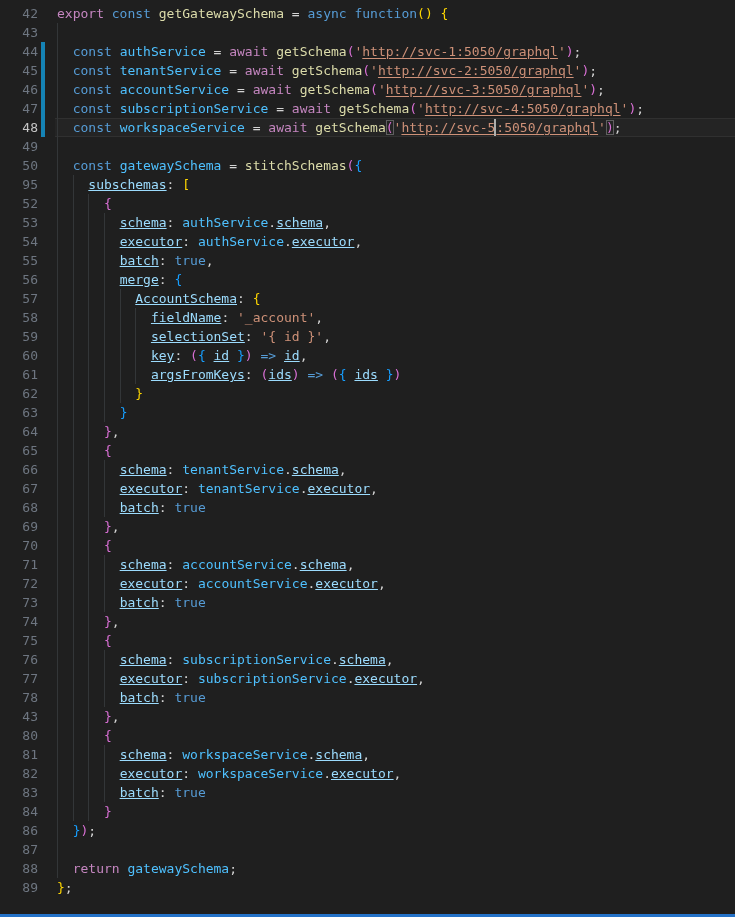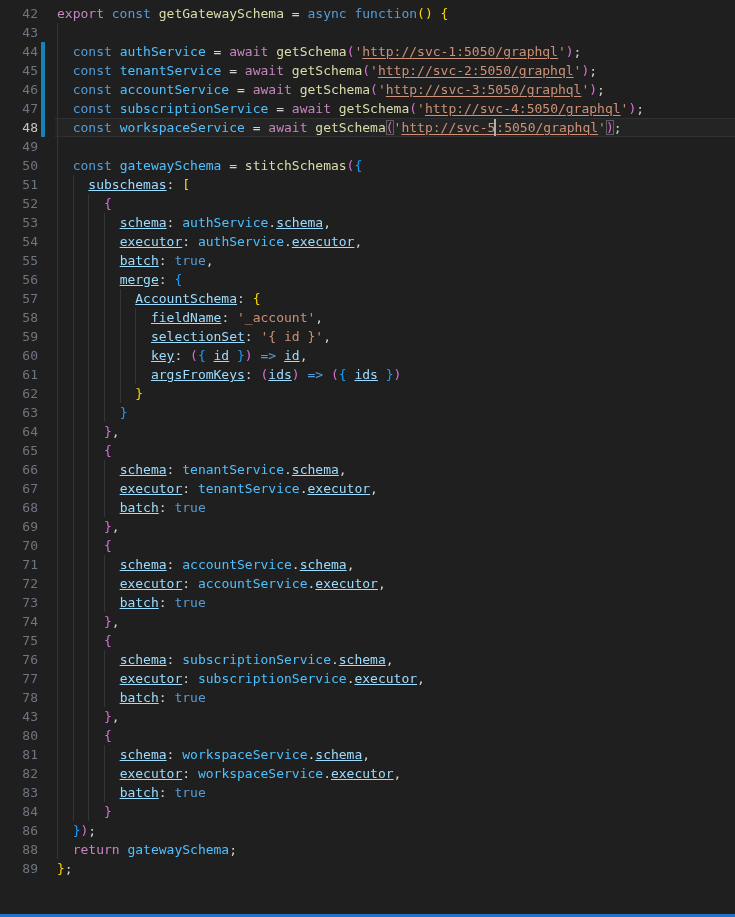--- a/index.html
+++ b/index.html
@@ -81,21 +81,21 @@
   <div id="lines">
       <div class="line"><div class="gutter">42</div><div class="code-area"><span class="tk-ctl">export</span><span class="tk-pln"> </span><span class="tk-kw">const</span><span class="tk-pln"> </span><span class="tk-fn">getGatewaySchema</span><span class="tk-pln"> = </span><span class="tk-kw">async</span><span class="tk-pln"> </span><span class="tk-kw">function</span><span class="tk-b1">()</span><span class="tk-pln"> </span><span class="tk-b1">{</span></div></div>
       <div class="line"><div class="gutter">43</div><div class="code-area"><div class="guide" style="left: 2px;"></div></div></div>
       <div class="line"><div class="gutter">44<div class="mod-bar"></div></div><div class="code-area"><div class="guide" style="left: 2px;"></div><span class="tk-pln">  </span><span class="tk-kw">const</span><span class="tk-pln"> </span><span class="tk-var">authService</span><span class="tk-pln"> = </span><span class="tk-ctl">await</span><span class="tk-pln"> </span><span class="tk-fn">getSchema</span><span class="tk-b2">(</span><span class="tk-str">'</span><span class="tk-lnk">http://svc-1:5050/graphql</span><span class="tk-str">'</span><span class="tk-b2">)</span><span class="tk-pln">;</span></div></div>
       <div class="line"><div class="gutter">45<div class="mod-bar"></div></div><div class="code-area"><div class="guide" style="left: 2px;"></div><span class="tk-pln">  </span><span class="tk-kw">const</span><span class="tk-pln"> </span><span class="tk-var">tenantService</span><span class="tk-pln"> = </span><span class="tk-ctl">await</span><span class="tk-pln"> </span><span class="tk-fn">getSchema</span><span class="tk-b2">(</span><span class="tk-str">'</span><span class="tk-lnk">http://svc-2:5050/graphql</span><span class="tk-str">'</span><span class="tk-b2">)</span><span class="tk-pln">;</span></div></div>
       <div class="line"><div class="gutter">46<div class="mod-bar"></div></div><div class="code-area"><div class="guide" style="left: 2px;"></div><span class="tk-pln">  </span><span class="tk-kw">const</span><span class="tk-pln"> </span><span class="tk-var">accountService</span><span class="tk-pln"> = </span><span class="tk-ctl">await</span><span class="tk-pln"> </span><span class="tk-fn">getSchema</span><span class="tk-b2">(</span><span class="tk-str">'</span><span class="tk-lnk">http://svc-3:5050/graphql</span><span class="tk-str">'</span><span class="tk-b2">)</span><span class="tk-pln">;</span></div></div>
       <div class="line"><div class="gutter">47<div class="mod-bar"></div></div><div class="code-area"><div class="guide" style="left: 2px;"></div><span class="tk-pln">  </span><span class="tk-kw">const</span><span class="tk-pln"> </span><span class="tk-var">subscriptionService</span><span class="tk-pln"> = </span><span class="tk-ctl">await</span><span class="tk-pln"> </span><span class="tk-fn">getSchema</span><span class="tk-b2">(</span><span class="tk-str">'</span><span class="tk-lnk">http://svc-4:5050/graphql</span><span class="tk-str">'</span><span class="tk-b2">)</span><span class="tk-pln">;</span></div></div>
       <div class="line active"><div class="gutter">48<div class="mod-bar"></div></div><div class="code-area"><div class="guide" style="left: 2px;"></div><span class="tk-pln">  </span><span class="tk-kw">const</span><span class="tk-pln"> </span><span class="tk-var">workspaceService</span><span class="tk-pln"> = </span><span class="tk-ctl">await</span><span class="tk-pln"> </span><span class="tk-fn">getSchema</span><span class="tk-b2m">(</span><span class="tk-str">'</span><span class="tk-lnk">http://svc-5</span><span class="cursor"></span><span class="tk-lnk">:5050/graphql</span><span class="tk-str">'</span><span class="tk-b2m">)</span><span class="tk-pln">;</span></div></div>
       <div class="line"><div class="gutter">49</div><div class="code-area"><div class="guide" style="left: 2px;"></div></div></div>
       <div class="line"><div class="gutter">50</div><div class="code-area"><div class="guide" style="left: 2px;"></div><span class="tk-pln">  </span><span class="tk-kw">const</span><span class="tk-pln"> </span><span class="tk-var">gatewaySchema</span><span class="tk-pln"> = </span><span class="tk-fn">stitchSchemas</span><span class="tk-b2">(</span><span class="tk-b3">{</span></div></div>
-      <div class="line"><div class="gutter">51</div><div class="code-area"><div class="guide" style="left: 2px;"></div><div class="guide" style="left: 17.654px;"></div><span class="tk-pln">    </span><span class="tk-prop">subschemas</span><span class="tk-pln">: </span><span class="tk-b1">[</span></div></div>
+      <div class="line"><div class="gutter">95</div><div class="code-area"><div class="guide" style="left: 2px;"></div><div class="guide" style="left: 17.654px;"></div><span class="tk-pln">    </span><span class="tk-prop">subschemas</span><span class="tk-pln">: </span><span class="tk-b1">[</span></div></div>
       <div class="line"><div class="gutter">52</div><div class="code-area"><div class="guide" style="left: 2px;"></div><div class="guide" style="left: 17.654px;"></div><div class="guide" style="left: 33.308px;"></div><span class="tk-pln">      </span><span class="tk-b2">{</span></div></div>
       <div class="line"><div class="gutter">53</div><div class="code-area"><div class="guide" style="left: 2px;"></div><div class="guide" style="left: 17.654px;"></div><div class="guide" style="left: 33.308px;"></div><div class="guide" style="left: 48.962px;"></div><span class="tk-pln">        </span><span class="tk-prop">schema</span><span class="tk-pln">: </span><span class="tk-var">authService</span><span class="tk-pln">.</span><span class="tk-prop">schema</span><span class="tk-pln">,</span></div></div>
       <div class="line"><div class="gutter">54</div><div class="code-area"><div class="guide" style="left: 2px;"></div><div class="guide" style="left: 17.654px;"></div><div class="guide" style="left: 33.308px;"></div><div class="guide" style="left: 48.962px;"></div><span class="tk-pln">        </span><span class="tk-prop">executor</span><span class="tk-pln">: </span><span class="tk-var">authService</span><span class="tk-pln">.</span><span class="tk-prop">executor</span><span class="tk-pln">,</span></div></div>
       <div class="line"><div class="gutter">55</div><div class="code-area"><div class="guide" style="left: 2px;"></div><div class="guide" style="left: 17.654px;"></div><div class="guide" style="left: 33.308px;"></div><div class="guide" style="left: 48.962px;"></div><span class="tk-pln">        </span><span class="tk-prop">batch</span><span class="tk-pln">: </span><span class="tk-kw">true</span><span class="tk-pln">,</span></div></div>
       <div class="line"><div class="gutter">56</div><div class="code-area"><div class="guide" style="left: 2px;"></div><div class="guide" style="left: 17.654px;"></div><div class="guide" style="left: 33.308px;"></div><div class="guide" style="left: 48.962px;"></div><span class="tk-pln">        </span><span class="tk-prop">merge</span><span class="tk-pln">: </span><span class="tk-b3">{</span></div></div>
       <div class="line"><div class="gutter">57</div><div class="code-area"><div class="guide" style="left: 2px;"></div><div class="guide" style="left: 17.654px;"></div><div class="guide" style="left: 33.308px;"></div><div class="guide" style="left: 48.962px;"></div><div class="guide" style="left: 64.616px;"></div><span class="tk-pln">          </span><span class="tk-prop">AccountSchema</span><span class="tk-pln">: </span><span class="tk-b1">{</span></div></div>
       <div class="line"><div class="gutter">58</div><div class="code-area"><div class="guide" style="left: 2px;"></div><div class="guide" style="left: 17.654px;"></div><div class="guide" style="left: 33.308px;"></div><div class="guide" style="left: 48.962px;"></div><div class="guide" style="left: 64.616px;"></div><div class="guide" style="left: 80.27px;"></div><span class="tk-pln">            </span><span class="tk-prop">fieldName</span><span class="tk-pln">: </span><span class="tk-str">'_account'</span><span class="tk-pln">,</span></div></div>
       <div class="line"><div class="gutter">59</div><div class="code-area"><div class="guide" style="left: 2px;"></div><div class="guide" style="left: 17.654px;"></div><div class="guide" style="left: 33.308px;"></div><div class="guide" style="left: 48.962px;"></div><div class="guide" style="left: 64.616px;"></div><div class="guide" style="left: 80.27px;"></div><span class="tk-pln">            </span><span class="tk-prop">selectionSet</span><span class="tk-pln">: </span><span class="tk-str">'{ id }'</span><span class="tk-pln">,</span></div></div>
       <div class="line"><div class="gutter">60</div><div class="code-area"><div class="guide" style="left: 2px;"></div><div class="guide" style="left: 17.654px;"></div><div class="guide" style="left: 33.308px;"></div><div class="guide" style="left: 48.962px;"></div><div class="guide" style="left: 64.616px;"></div><div class="guide" style="left: 80.27px;"></div><span class="tk-pln">            </span><span class="tk-prop">key</span><span class="tk-pln">: </span><span class="tk-b2">(</span><span class="tk-b3">{</span><span class="tk-pln"> </span><span class="tk-prop">id</span><span class="tk-pln"> </span><span class="tk-b3">}</span><span class="tk-b2">)</span><span class="tk-pln"> </span><span class="tk-kw">=&gt;</span><span class="tk-pln"> </span><span class="tk-prop">id</span><span class="tk-pln">,</span></div></div>
       <div class="line"><div class="gutter">61</div><div class="code-area"><div class="guide" style="left: 2px;"></div><div class="guide" style="left: 17.654px;"></div><div class="guide" style="left: 33.308px;"></div><div class="guide" style="left: 48.962px;"></div><div class="guide" style="left: 64.616px;"></div><div class="guide" style="left: 80.27px;"></div><span class="tk-pln">            </span><span class="tk-prop">argsFromKeys</span><span class="tk-pln">: </span><span class="tk-b2">(</span><span class="tk-prop">ids</span><span class="tk-b2">)</span><span class="tk-pln"> </span><span class="tk-kw">=&gt;</span><span class="tk-pln"> </span><span class="tk-b2">(</span><span class="tk-b3">{</span><span class="tk-pln"> </span><span class="tk-prop">ids</span><span class="tk-pln"> </span><span class="tk-b3">}</span><span class="tk-b2">)</span></div></div>
@@ -116,17 +116,18 @@
       <div class="line"><div class="gutter">76</div><div class="code-area"><div class="guide" style="left: 2px;"></div><div class="guide" style="left: 17.654px;"></div><div class="guide" style="left: 33.308px;"></div><div class="guide" style="left: 48.962px;"></div><span class="tk-pln">        </span><span class="tk-prop">schema</span><span class="tk-pln">: </span><span class="tk-var">subscriptionService</span><span class="tk-pln">.</span><span class="tk-prop">schema</span><span class="tk-pln">,</span></div></div>
       <div class="line"><div class="gutter">77</div><div class="code-area"><div class="guide" style="left: 2px;"></div><div class="guide" style="left: 17.654px;"></div><div class="guide" style="left: 33.308px;"></div><div class="guide" style="left: 48.962px;"></div><span class="tk-pln">        </span><span class="tk-prop">executor</span><span class="tk-pln">: </span><span class="tk-var">subscriptionService</span><span class="tk-pln">.</span><span class="tk-prop">executor</span><span class="tk-pln">,</span></div></div>
       <div class="line"><div class="gutter">78</div><div class="code-area"><div class="guide" style="left: 2px;"></div><div class="guide" style="left: 17.654px;"></div><div class="guide" style="left: 33.308px;"></div><div class="guide" style="left: 48.962px;"></div><span class="tk-pln">        </span><span class="tk-prop">batch</span><span class="tk-pln">: </span><span class="tk-kw">true</span></div></div>
       <div class="line"><div class="gutter">43</div><div class="code-area"><div class="guide" style="left: 2px;"></div><div class="guide" style="left: 17.654px;"></div><div class="guide" style="left: 33.308px;"></div><span class="tk-pln">      </span><span class="tk-b2">}</span><span class="tk-pln">,</span></div></div>
       <div class="line"><div class="gutter">80</div><div class="code-area"><div class="guide" style="left: 2px;"></div><div class="guide" style="left: 17.654px;"></div><div class="guide" style="left: 33.308px;"></div><span class="tk-pln">      </span><span class="tk-b2">{</span></div></div>
       <div class="line"><div class="gutter">81</div><div class="code-area"><div class="guide" style="left: 2px;"></div><div class="guide" style="left: 17.654px;"></div><div class="guide" style="left: 33.308px;"></div><div class="guide" style="left: 48.962px;"></div><span class="tk-pln">        </span><span class="tk-prop">schema</span><span class="tk-pln">: </span><span class="tk-var">workspaceService</span><span class="tk-pln">.</span><span class="tk-prop">schema</span><span class="tk-pln">,</span></div></div>
       <div class="line"><div class="gutter">82</div><div class="code-area"><div class="guide" style="left: 2px;"></div><div class="guide" style="left: 17.654px;"></div><div class="guide" style="left: 33.308px;"></div><div class="guide" style="left: 48.962px;"></div><span class="tk-pln">        </span><span class="tk-prop">executor</span><span class="tk-pln">: </span><span class="tk-var">workspaceService</span><span class="tk-pln">.</span><span class="tk-prop">executor</span><span class="tk-pln">,</span></div></div>
       <div class="line"><div class="gutter">83</div><div class="code-area"><div class="guide" style="left: 2px;"></div><div class="guide" style="left: 17.654px;"></div><div class="guide" style="left: 33.308px;"></div><div class="guide" style="left: 48.962px;"></div><span class="tk-pln">        </span><span class="tk-prop">batch</span><span class="tk-pln">: </span><span class="tk-kw">true</span></div></div>
       <div class="line"><div class="gutter">84</div><div class="code-area"><div class="guide" style="left: 2px;"></div><div class="guide" style="left: 17.654px;"></div><div class="guide" style="left: 33.308px;"></div><span class="tk-pln">      </span><span class="tk-b2">}</span></div></div>
       <div class="line"><div class="gutter">86</div><div class="code-area"><div class="guide" style="left: 2px;"></div><span class="tk-pln">  </span><span class="tk-b3">}</span><span class="tk-b2">)</span><span class="tk-pln">;</span></div></div>
+      <div class="line"><div class="gutter">87</div><div class="code-area"><div class="guide" style="left: 2px;"></div></div></div>
       <div class="line"><div class="gutter">88</div><div class="code-area"><div class="guide" style="left: 2px;"></div><span class="tk-pln">  </span><span class="tk-ctl">return</span><span class="tk-pln"> </span><span class="tk-var">gatewaySchema</span><span class="tk-pln">;</span></div></div>
       <div class="line"><div class="gutter">89</div><div class="code-area"><span class="tk-b1">}</span><span class="tk-pln">;</span></div></div>
     </div>
   <div id="bottom-border"></div>
 </div>
 
 </body></html>

